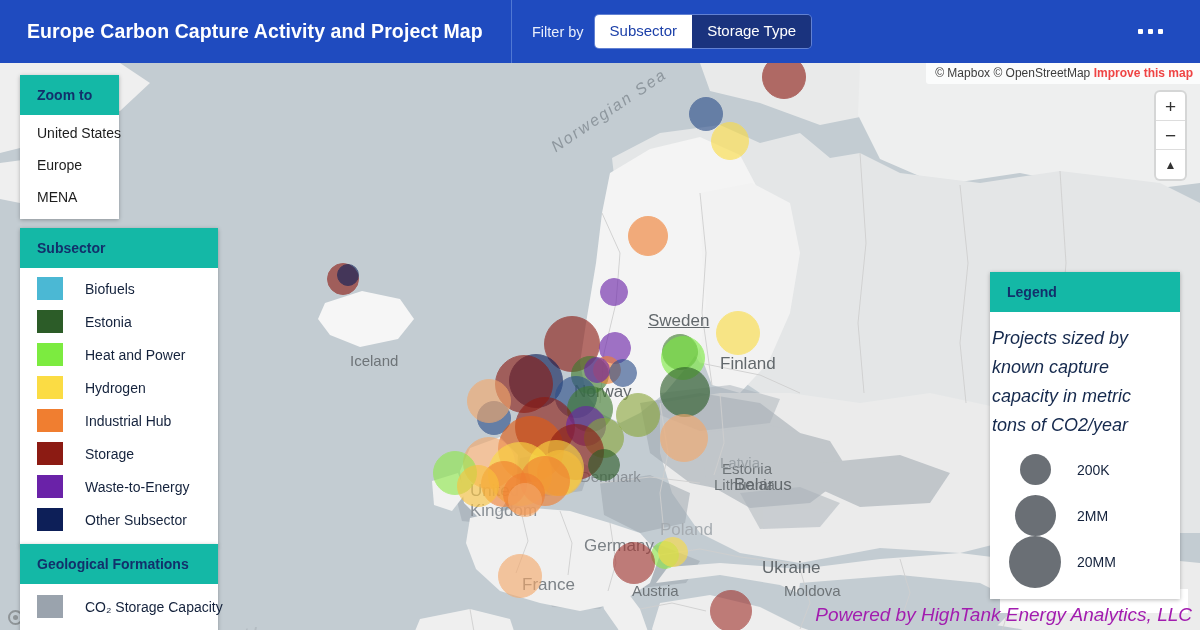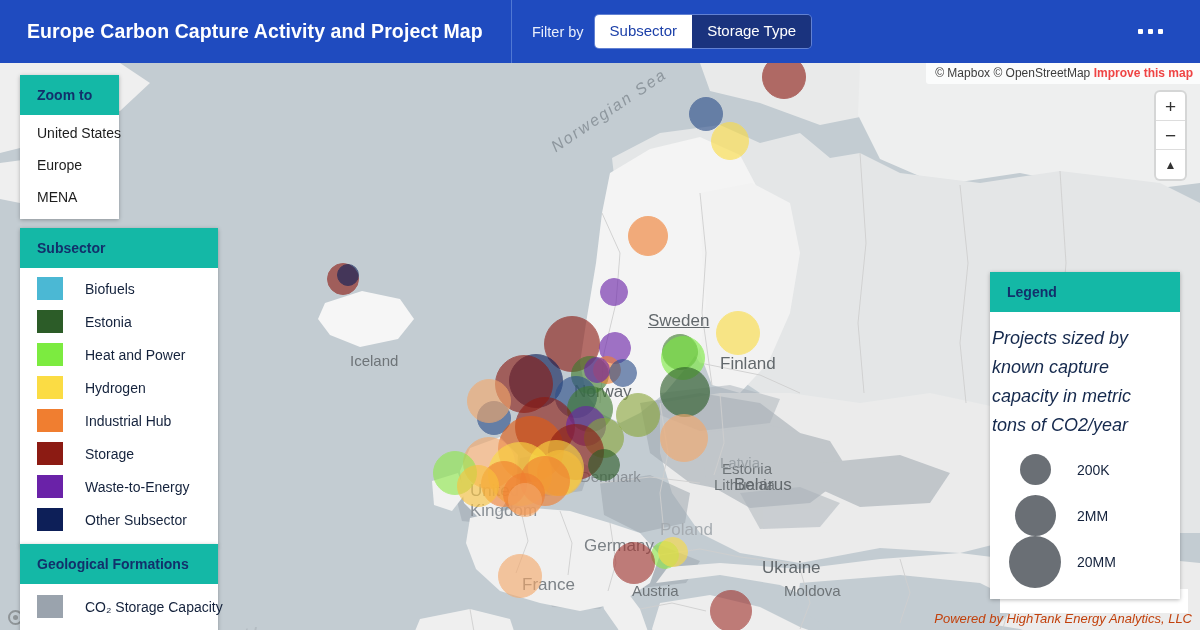--- a/index.html
+++ b/index.html
@@ -203,22 +203,22 @@
   .mapbox-logo .mk::after {
     content: ""; width: 5px; height: 5px; border-radius: 50%; background: #4a4a4a;
   }
   .mapbox-logo span {
     font-size: 14px; font-weight: bold; color: #4a4a4a; letter-spacing: .4px;
   }
 
   .powered {
     position: absolute; right: 8px; bottom: 4px;
     font-style: italic;
-    font-size: 13px;
-    color: #c2410c;
+    font-size: 19px;
+    color: #a21caf;
     white-space: nowrap;
     z-index: 41;
   }
   .white-box {
     position: absolute; right: 12px; bottom: 17px;
     width: 188px; height: 24px;
     background: #fff;
     z-index: 38;
   }
 </style>

